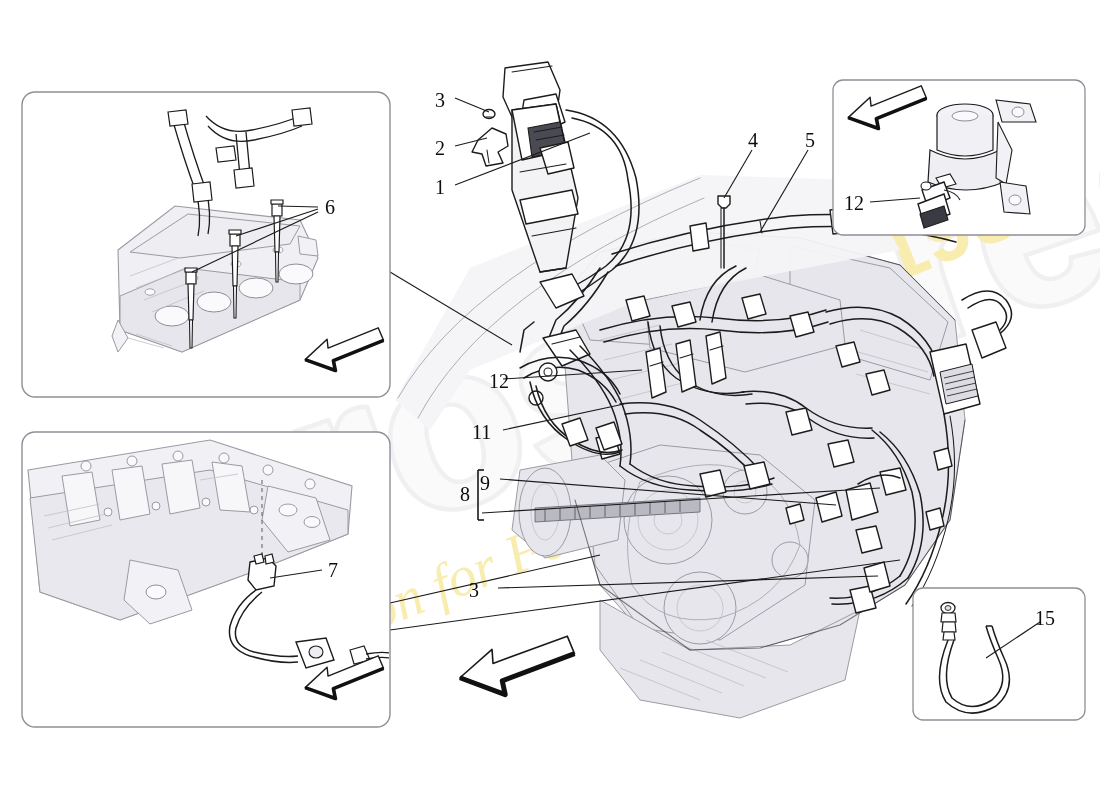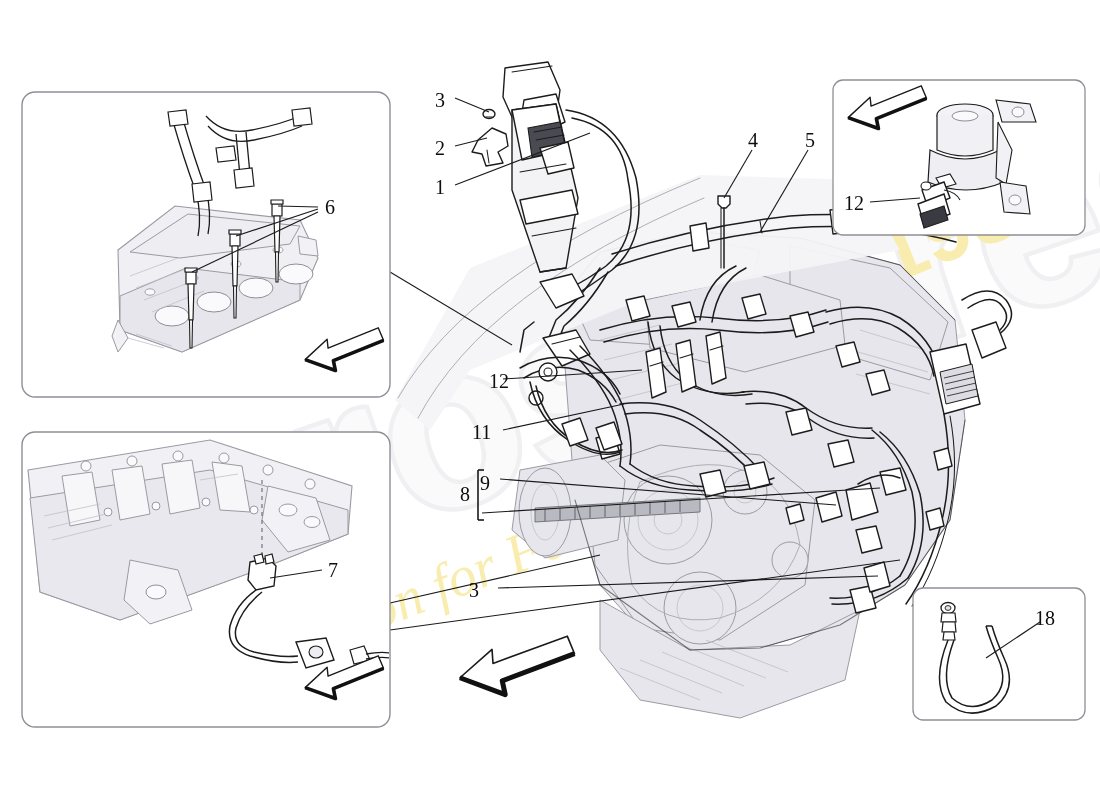--- a/index.html
+++ b/index.html
@@ -563,17 +563,17 @@
       <div class="callout" style="left: 435px; top: 90px;">3</div>
       <div class="callout" style="left: 748px; top: 130px;">4</div>
       <div class="callout" style="left: 805px; top: 130px;">5</div>
       <div class="callout" style="left: 325px; top: 197px;">6</div>
       <div class="callout" style="left: 328px; top: 560px;">7</div>
       <div class="callout" style="left: 460px; top: 484px;">8</div>
       <div class="callout" style="left: 480px; top: 473px;">9</div>
       <div class="callout" style="left: 469px; top: 580px;">3</div>
       <div class="callout" style="left: 472px; top: 422px;">11</div>
       <div class="callout" style="left: 456px; top: 371px; margin-left: 33px;">12</div>
-      <div class="callout" style="left: 1035px; top: 608px;">18</div>
+      <div class="callout" style="left: 1035px; top: 608px;">15</div>
       <div class="callout" style="left: 844px; top: 193px;">12</div>
     </div>
 
 </div>
 
 </body></html>

